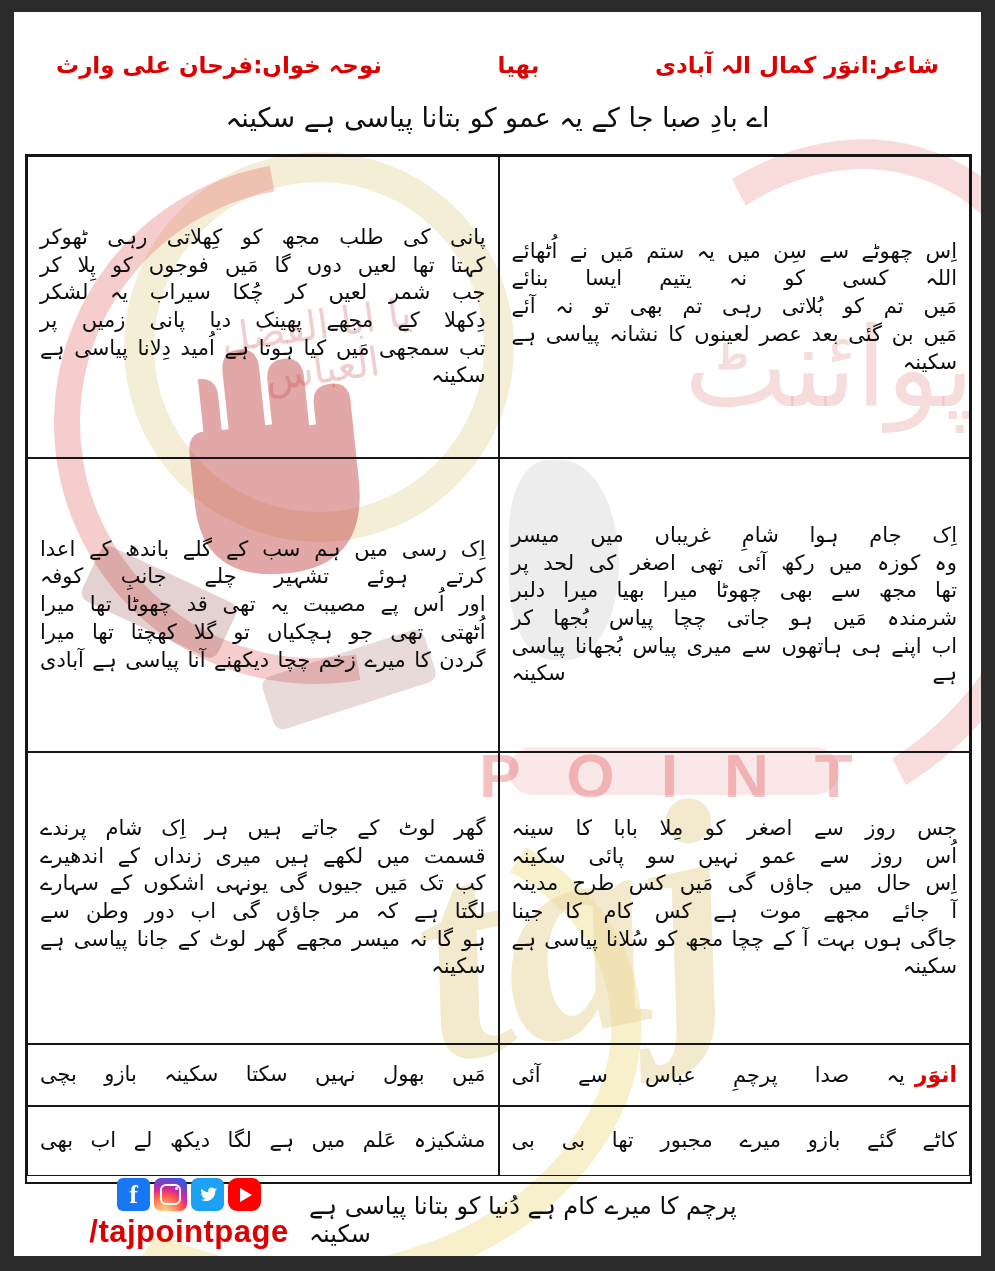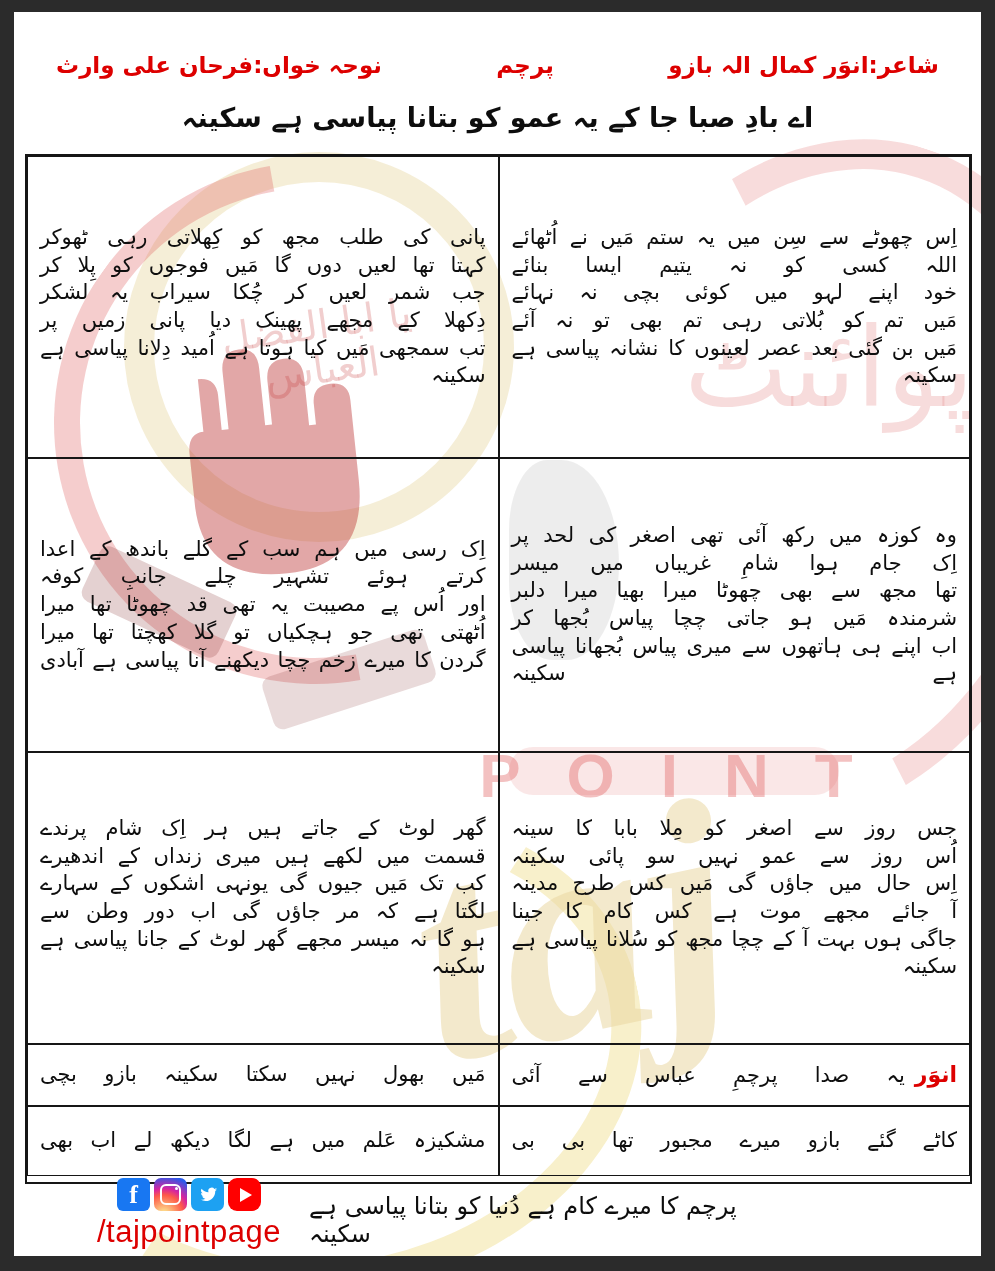--- a/index.html
+++ b/index.html
@@ -65,21 +65,21 @@
   
   .content{position:absolute;inset:0;z-index:1;}
   .header{
     position:absolute;top:30px;left:42px;right:42px;height:46px;
     display:flex;direction:rtl;justify-content:space-between;align-items:center;
     font-weight:bold;font-size:23px;
   }
   .header span{white-space:nowrap;}
   .title{
     position:absolute;top:90px;left:0;right:0;text-align:center;
-    direction:rtl;font-size:27px;font-weight:bold;color:#0d0d0d;
+    direction:rtl;font-size:27px;font-weight:normal;color:#0d0d0d;
   }
   .lyrics-table{
     position:absolute;top:142px;left:11px;width:943px;height:1026px;
     direction:rtl;display:grid;grid-template-columns:1fr 1fr;
     grid-template-rows:302px 294px 292px 62px 70px;
     border:2px solid #161616;
   }
   .cell{
     border:1px solid #161616;padding:4px 12px;display:flex;flex-direction:column;
     justify-content:center;overflow:hidden;background:transparent;
@@ -99,21 +99,21 @@
   }
   .icons{display:flex;gap:4px;}
   .icon{width:33px;height:33px;border-radius:7px;display:flex;align-items:center;justify-content:center;}
   .icon-fb{background:#1877f2;color:#fff;font-family:"Liberation Serif",serif;font-weight:bold;font-size:26px;border-radius:6px;}
   .icon-ig{background:radial-gradient(circle at 30% 110%,#fdf497 0%,#fd5949 45%,#d6249f 60%,#285aeb 90%);}
   .ig-lens{width:17px;height:17px;border:2.5px solid #fff;border-radius:6px;position:relative;}
   .ig-lens::after{content:"";position:absolute;top:1px;right:1px;width:3px;height:3px;background:#fff;border-radius:50%;}
   .icon-tw{background:#1da1f2;}
   .icon-yt{background:#ff0000;border-radius:9px;}
   .yt-play{width:0;height:0;border-left:12px solid #fff;border-top:7px solid transparent;border-bottom:7px solid transparent;margin-left:3px;}
-  .handle{font-family:"Liberation Sans",sans-serif;font-weight:normal;font-size:31px;letter-spacing:.5px;}
+  .handle{font-family:"Liberation Sans",sans-serif;font-weight:bold;font-size:31px;letter-spacing:.5px;}
   .footer-line{
     position:absolute;top:1180px;left:295px;width:480px;text-align:left;
     direction:rtl;font-size:24px;font-weight:500;color:#0d0d0d;
   }
 </style>
 </head>
 <body>
 
 <div class="page">
 
@@ -132,47 +132,46 @@
     </svg>
   </div>
   <div class="wm wm-point-urdu">پوائنٹ</div>
   <div class="wm wm-blob2"></div>
   <div class="wm wm-point-latin">POINT</div>
   <div class="wm wm-taj">taj</div>
 
   <div class="content">
 
     <div class="header" style="color:#dd0000;">
-      <span>شاعر:انوَر کمال الہ بازو</span>
-      <span>پرچم</span>
+      <span>شاعر:انوَر کمال الہ آبادی</span>
+      <span>بھیا</span>
       <span>نوحہ خواں:فرحان علی وارث</span>
     </div>
 
     <div class="title">اے بادِ صبا جا کے یہ عمو کو بتانا پیاسی ہے سکینہ</div>
 
     <div class="lyrics-table">
 
       <div class="cell">
         <div class="line">اِس چھوٹے سے سِن میں یہ ستم مَیں نے اُٹھائے</div>
         <div class="line">اللہ کسی کو نہ یتیم ایسا بنائے</div>
-        <div class="line">خود اپنے لہو میں کوئی بچی نہ نہائے</div>
         <div class="line">مَیں تم کو بُلاتی رہی تم بھی تو نہ آئے</div>
         <div class="line">مَیں بن گئی بعد عصر لعینوں کا نشانہ پیاسی ہے سکینہ</div>
       </div>
       <div class="cell">
         <div class="line">پانی کی طلب مجھ کو کِھلاتی رہی ٹھوکر</div>
         <div class="line">کہتا تھا لعیں دوں گا مَیں فوجوں کو پِلا کر</div>
         <div class="line">جب شمر لعیں کر چُکا سیراب یہ لشکر</div>
         <div class="line">دِکھلا کے مجھے پھینک دیا پانی زمیں پر</div>
         <div class="line">تب سمجھی مَیں کیا ہوتا ہے اُمید دِلانا پیاسی ہے سکینہ</div>
       </div>
 
       <div class="cell">
+        <div class="line">اِک جام ہوا شامِ غریباں میں میسر</div>
         <div class="line">وہ کوزہ میں رکھ آئی تھی اصغر کی لحد پر</div>
-        <div class="line">اِک جام ہوا شامِ غریباں میں میسر</div>
         <div class="line">تھا مجھ سے بھی چھوٹا میرا بھیا میرا دلبر</div>
         <div class="line">شرمندہ مَیں ہو جاتی چچا پیاس بُجھا کر</div>
         <div class="line">اب اپنے ہی ہاتھوں سے میری پیاس بُجھانا پیاسی ہے سکینہ</div>
       </div>
       <div class="cell">
         <div class="line">اِک رسی میں ہم سب کے گلے باندھ کے اعدا</div>
         <div class="line">کرتے ہوئے تشہیر چلے جانبِ کوفہ</div>
         <div class="line">اور اُس پے مصیبت یہ تھی قد چھوٹا تھا میرا</div>
         <div class="line">اُٹھتی تھی جو ہچکیاں تو گلا کھچتا تھا میرا</div>
         <div class="line">گردن کا میرے زخم چچا دیکھنے آنا پیاسی ہے آبادی</div>

